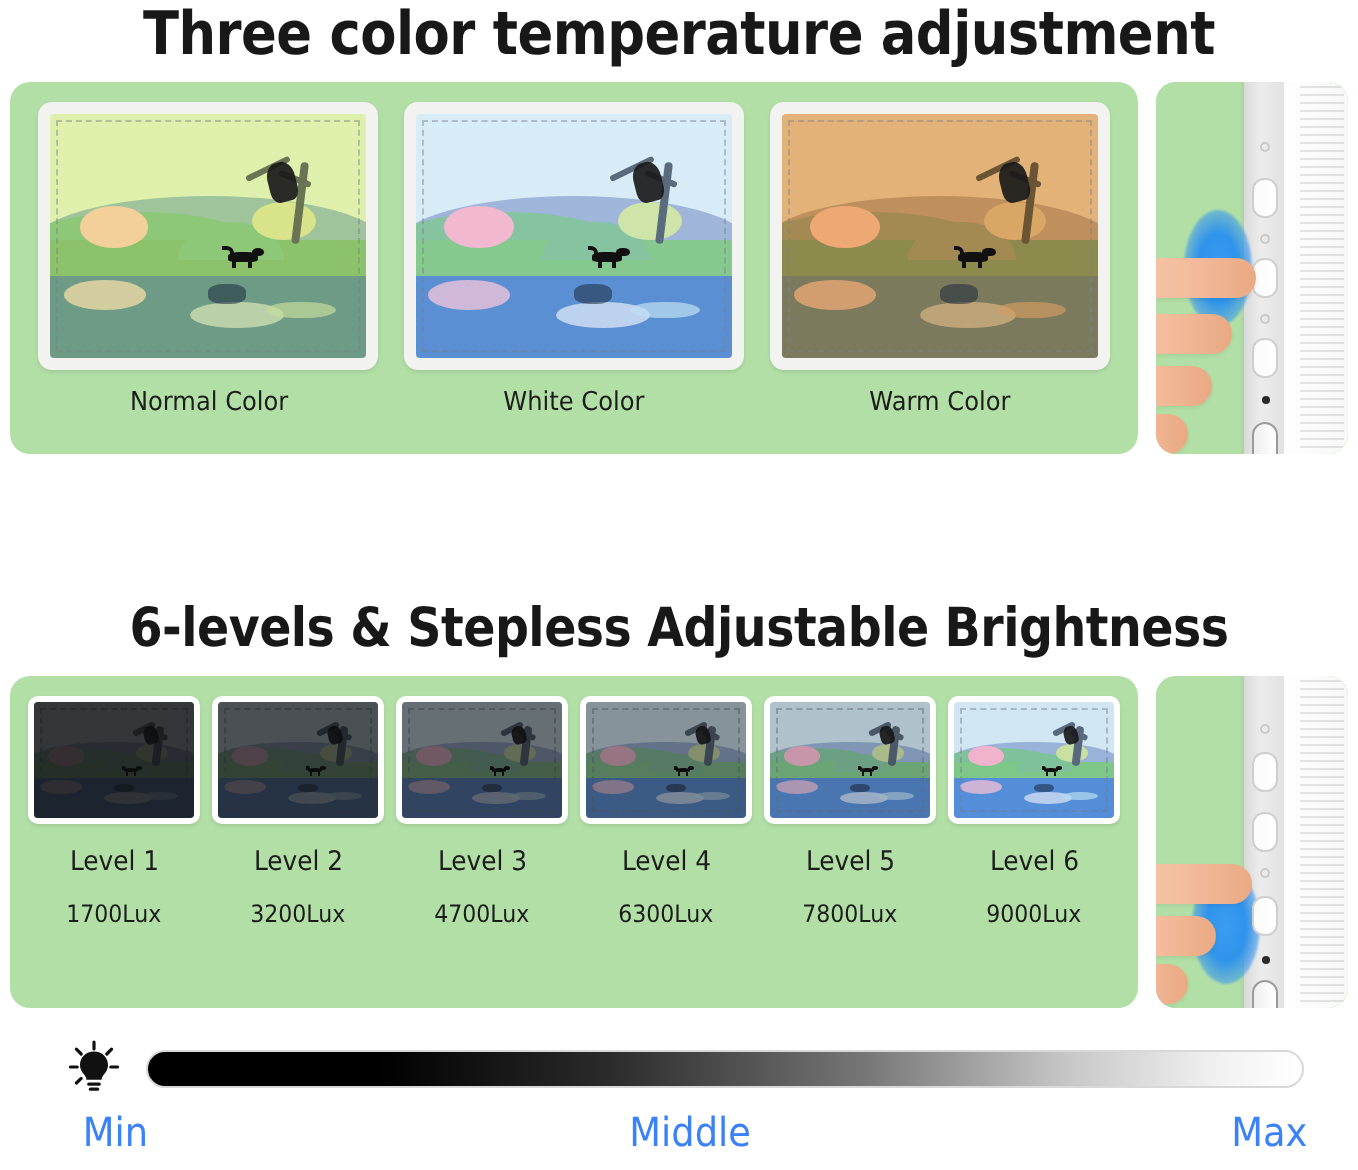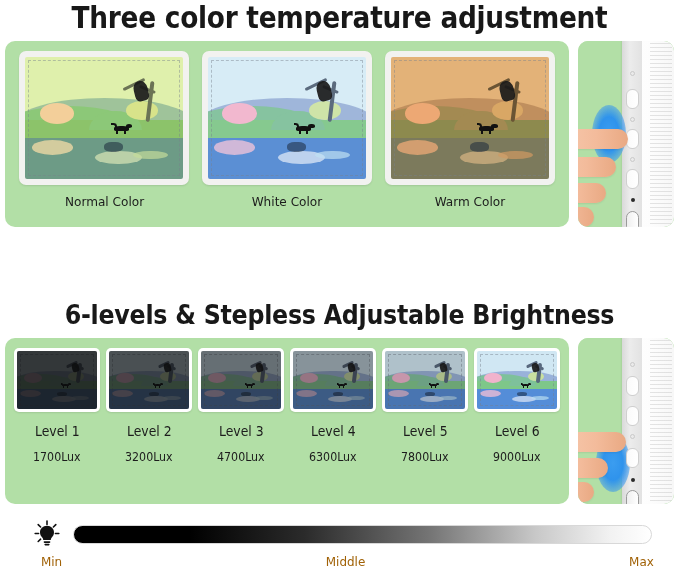--- a/index.html
+++ b/index.html
@@ -235,22 +235,22 @@
     height: 19px;
     border-radius: 11px;
     background: linear-gradient(90deg,#000000 0%,#000000 20%,#2b2b2b 40%,
                 #767676 62%,#c8c8c8 80%,#f2f2f2 93%,#ffffff 100%);
     border: 1px solid #d8d8d8;
   }
   #slider-labels {
     display: flex;
     padding: 0 24px 0 40px;
     margin-top: 6px;
-    font-size: 13px;
-    color: #a16207;
+    font-size: 20px;
+    color: #3b82f6;
     font-family: "DejaVu Sans", sans-serif;
   }
   #slider-labels span { transform: scaleX(0.92); }
   .lb-min { flex: 0 0 auto; }
   .lb-mid { flex: 1 1 auto; text-align: center; }
   .lb-max { flex: 0 0 auto; }
 </style>
 </head>
 <body>
 

